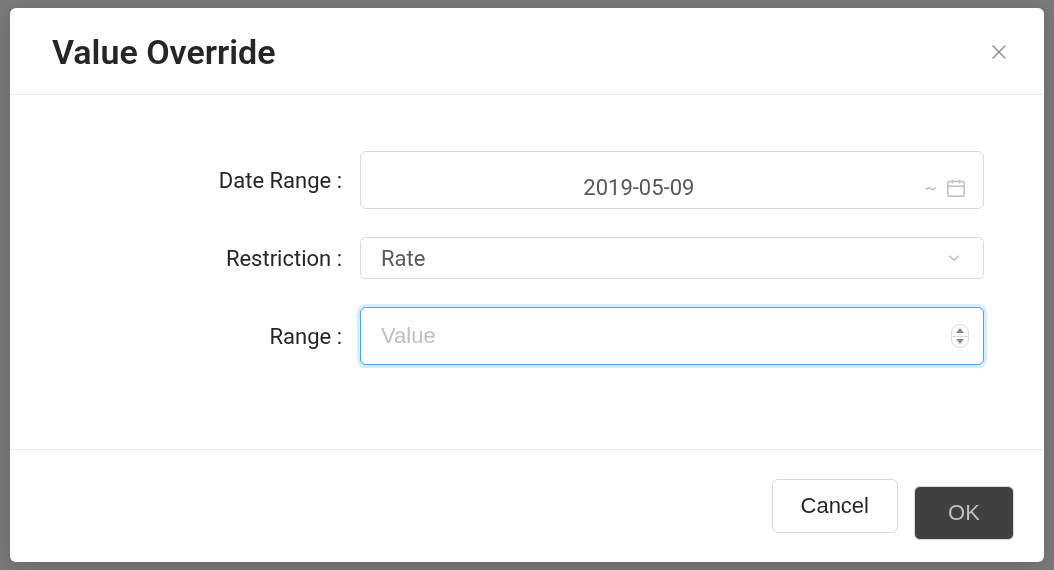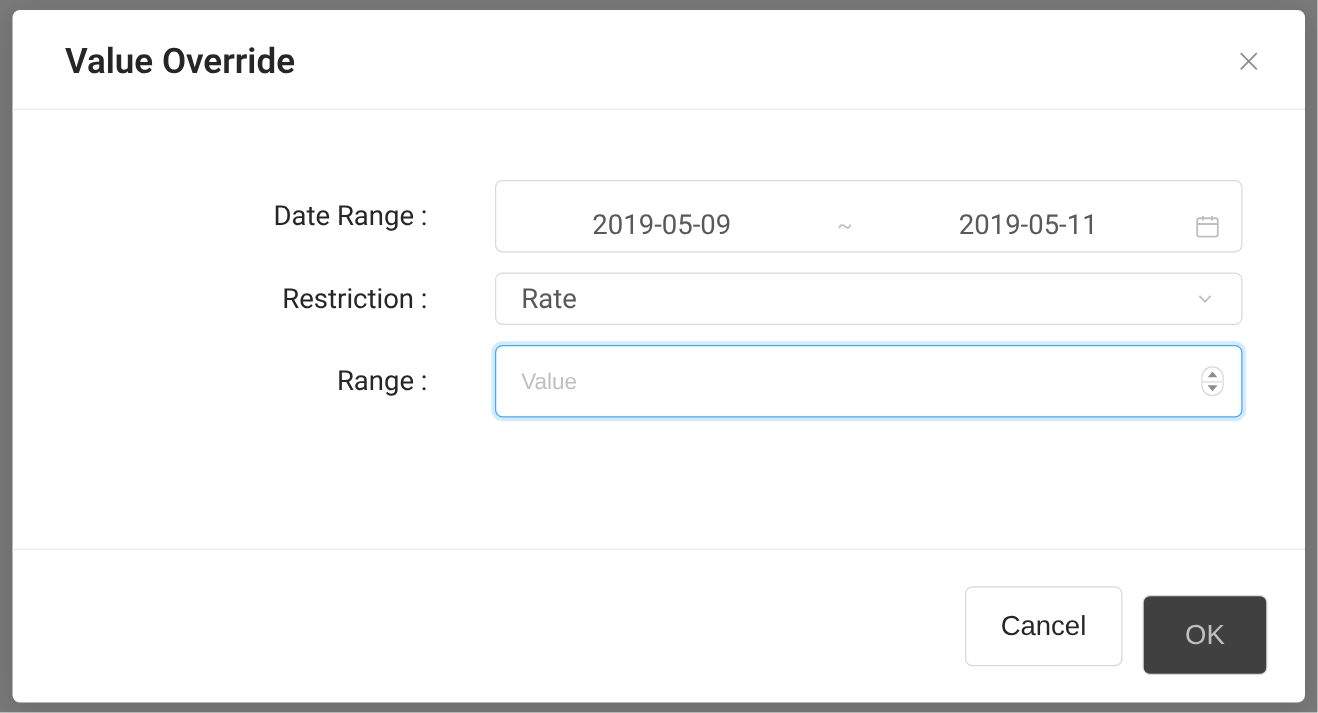--- a/index.html
+++ b/index.html
@@ -28,21 +28,21 @@
       flex-direction: column;
     }
     .modal-header {
       display: flex;
       justify-content: space-between;
       align-items: center;
       padding: 24px 30px 22px 42px;
       border-bottom: 1px solid #e8e8e8;
     }
     .modal-title {
-      font-size: 28px;
+      font-size: 34px;
       font-weight: 600;
       color: #262626;
     }
     .close-btn {
       cursor: pointer;
       color: #8c8c8c;
       font-size: 22px;
       padding: 4px;
       display: flex;
       align-items: center;
@@ -52,22 +52,21 @@
       width: 22px;
       height: 22px;
     }
     .modal-body {
       flex: 1;
       padding: 56px 50px 40px 50px;
     }
     .form-row {
       display: flex;
       align-items: center;
-      margin-bottom: 16px;
-      gap: 36px;
+      margin-bottom: 28px;
     }
     .form-label {
       width: 300px;
       text-align: right;
       padding-right: 18px;
       font-size: 22px;
       color: #262626;
     }
     .form-control {
       flex: 1;
@@ -135,21 +134,21 @@
       height: 58px;
       padding: 0 14px 0 20px;
       background: #fff;
       box-shadow: 0 0 0 3px rgba(24,144,255,0.18);
       position: relative;
     }
     .number-input {
       flex: 1;
       border: none;
       outline: none;
-      font-size: 18px;
+      font-size: 22px;
       color: #262626;
       background: transparent;
     }
     .number-input::placeholder {
       color: #bfbfbf;
     }
     .stepper {
       display: flex;
       flex-direction: column;
       border: 1px solid #d9d9d9;
@@ -175,21 +174,21 @@
     }
     .modal-footer {
       display: flex;
       justify-content: flex-end;
       align-items: center;
       gap: 16px;
       padding: 22px 30px 22px 30px;
       border-top: 1px solid #e8e8e8;
     }
     .btn {
-      height: 64px;
+      height: 54px;
       padding: 0 28px;
       border-radius: 6px;
       font-size: 22px;
       cursor: pointer;
       border: 1px solid #d9d9d9;
       background: #fff;
       color: #262626;
       display: flex;
       align-items: center;
       justify-content: center;
@@ -218,21 +217,20 @@
   </div>
 
   <div class="modal-body">
 
     <div class="form-row">
       <div class="form-label">Date Range :</div>
       <div class="form-control">
         <div class="date-range-picker">
           <div class="date-part">2019-05-09</div>
           <div class="date-sep">~</div>
-          <div class="date-part">2019-05-11</div>
           <div class="calendar-icon">
             <svg viewBox="0 0 24 24" fill="none" stroke="currentColor" stroke-width="1.6">
               <rect x="3" y="5" width="18" height="16" rx="2"></rect>
               <line x1="3" y1="10" x2="21" y2="10"></line>
               <line x1="8" y1="3" x2="8" y2="7"></line>
               <line x1="16" y1="3" x2="16" y2="7"></line>
             </svg>
           </div>
         </div>
       </div>

